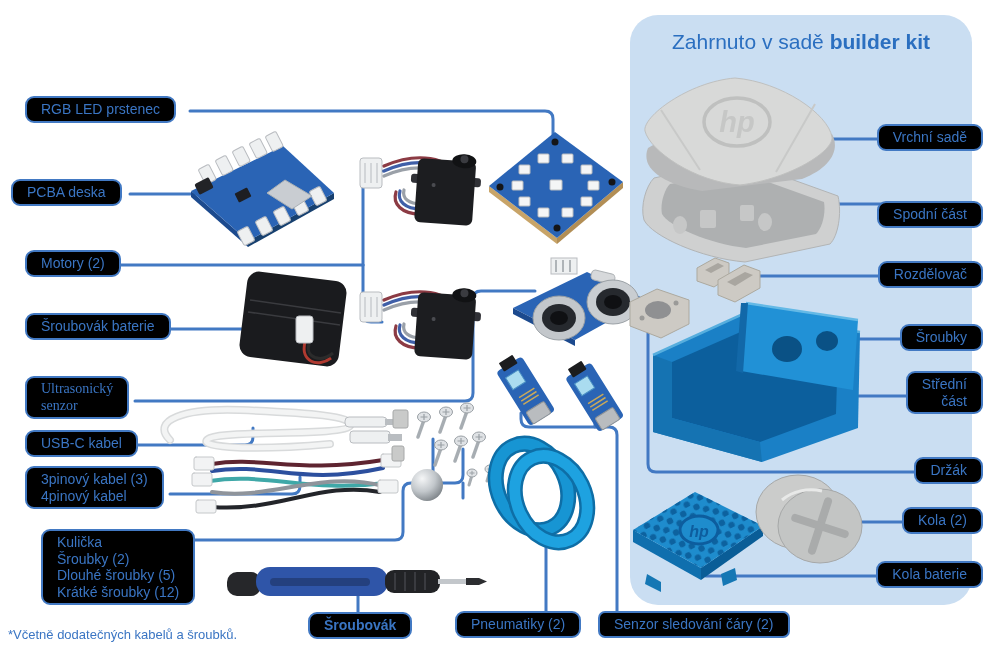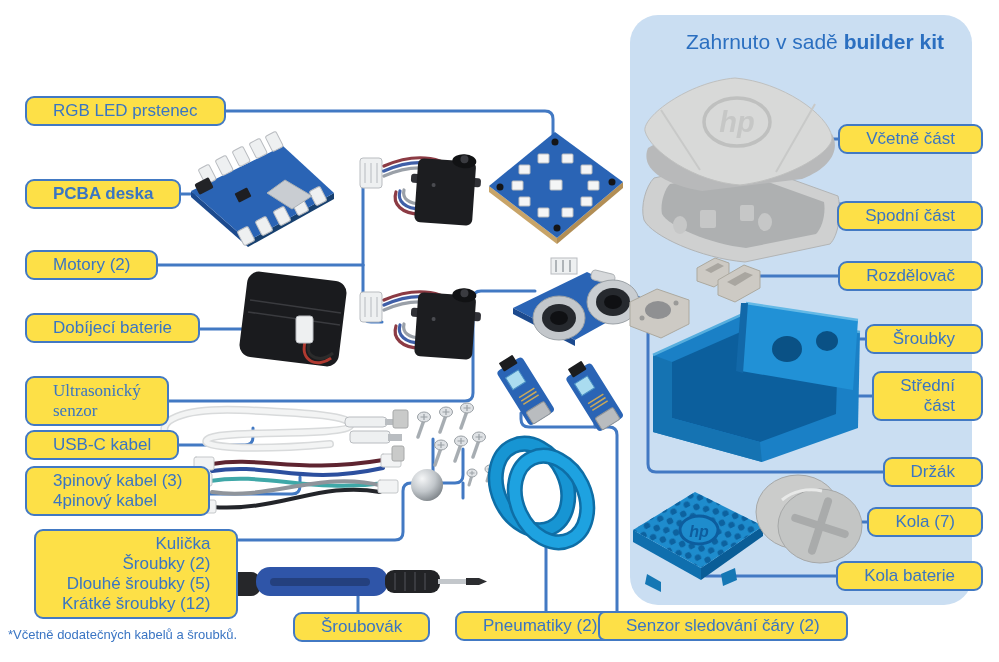--- a/index.html
+++ b/index.html
@@ -7,24 +7,24 @@
     --pcb-blue:#2a64b5; --part-blue:#1e88cf; --part-blue-dark:#0d629f; --tire-blue:#189bd7; --grey-part:#d5d6d5;
   }
   html,body{margin:0;padding:0;background:#fff;}
   .stage{position:relative;width:999px;height:662px;background:#fff;overflow:hidden;
          font-family:"Liberation Sans",sans-serif;}
   .panel{position:absolute;left:630px;top:15px;width:342px;height:590px;background:var(--panel-bg);border-radius:28px;}
   svg.diagram{position:absolute;left:0;top:0;}
   .ln{fill:none;stroke:var(--accent);stroke-width:3;stroke-linecap:round;stroke-linejoin:round;}
   .pcb{fill:var(--pcb-blue);}
   .conn{fill:#eef0f1;stroke:#b9bcc0;stroke-width:1;}
-  .callout{position:absolute;border:2.5px solid var(--accent);border-radius:9px;background:#fde047;
-           color:var(--label-text);font-size:17px;line-height:1.18;padding:3px 26px;white-space:pre-line;z-index:3;}
+  .callout{position:absolute;border:2.5px solid var(--accent);border-radius:9px;background:#000000;
+           color:var(--label-text);font-size:14px;line-height:1.18;padding:3px 14px;white-space:pre-line;z-index:3;}
   .callout.right-align{text-align:right;}
-  .panel-title{position:absolute;left:630px;top:30px;width:370px;text-align:center;color:var(--title-blue);
+  .panel-title{position:absolute;left:630px;top:30px;width:342px;text-align:center;color:var(--title-blue);
                font-size:21px;z-index:3;}
   .panel-title .bold{font-weight:bold;}
   .footnote{position:absolute;left:8px;top:627px;color:var(--label-text);font-size:13px;z-index:3;}
 </style>
 </head>
 <body>
 
 <div class="stage">
 
   <div class="panel"></div>
@@ -300,41 +300,41 @@
       </g>
     </g>
   </svg>
 
   <div class="panel-title">
     <span>Zahrnuto v sadě</span>
     <span class="bold">builder kit</span>
   </div>
 
   <div class="callout" style="left:25px;top:96px;">RGB LED prstenec</div>
-  <div class="callout" style="left:25px;top:179px;font-weight:bold;">PCBA deska</div>
+  <div class="callout" style="left:11px;top:179px;">PCBA deska</div>
   <div class="callout" style="left:25px;top:250px;">Motory (2)</div>
-  <div class="callout" style="left:25px;top:313px;">Dobíjecí baterie</div>
+  <div class="callout" style="left:25px;top:313px;">Šroubovák baterie</div>
   <div class="callout" style="left:25px;top:376px;font-family:Liberation Serif, serif;">Ultrasonický
 senzor</div>
   <div class="callout" style="left:25px;top:430px;">USB-C kabel</div>
   <div class="callout" style="left:25px;top:466px;">3pinový kabel (3)
 4pinový kabel</div>
-  <div class="callout" style="left:34px;top:529px;text-align:right;">Kulička
+  <div class="callout" style="left:41px;top:529px;">Kulička
 Šroubky (2)
 Dlouhé šroubky (5)
 Krátké šroubky (12)</div>
-  <div class="callout" style="left:293px;top:612px;">Šroubovák</div>
+  <div class="callout" style="left:308px;top:612px;font-weight:bold;">Šroubovák</div>
   <div class="callout" style="left:455px;top:611px;">Pneumatiky (2)</div>
   <div class="callout" style="left:598px;top:611px;border-radius:7px;">Senzor sledování čáry (2)</div>
 
-  <div class="callout" style="right:16px;top:124px;">Včetně část</div>
+  <div class="callout" style="right:16px;top:124px;">Vrchní sadě</div>
   <div class="callout" style="right:16px;top:201px;text-align:right;">Spodní část</div>
   <div class="callout" style="right:16px;top:261px;text-align:center;">Rozdělovač</div>
   <div class="callout" style="right:16px;top:324px;">Šroubky</div>
   <div class="callout right-align" style="right:16px;top:371px;">Střední
 část</div>
   <div class="callout" style="right:16px;top:457px;">Držák</div>
-  <div class="callout" style="right:16px;top:507px;">Kola (7)</div>
+  <div class="callout" style="right:16px;top:507px;">Kola (2)</div>
   <div class="callout" style="right:16px;top:561px;">Kola baterie</div>
 
   <div class="footnote">*Včetně dodatečných kabelů a šroubků.</div>
 
 </div>
 
 </body></html>

